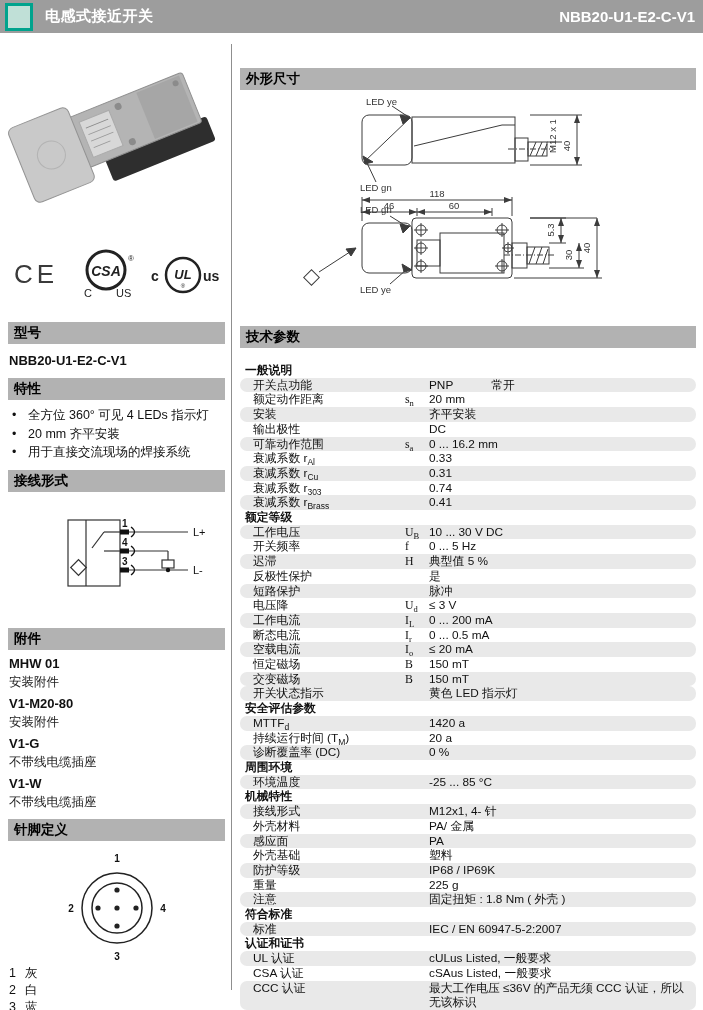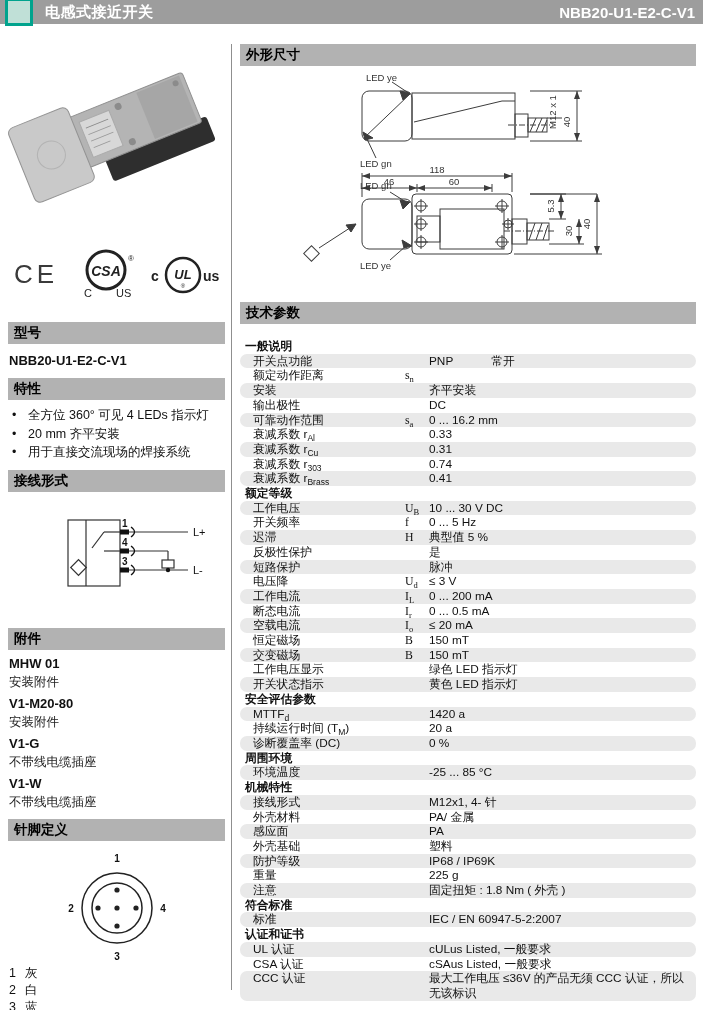--- a/index.html
+++ b/index.html
@@ -2,27 +2,27 @@
 <html><head>
 <meta charset="utf-8">
 <style>
   html,body{margin:0;padding:0;}
   body{
     width:703px;height:1010px;position:relative;background:#fff;
     font-family:"Liberation Sans","DejaVu Sans",sans-serif;color:#111;
     overflow:hidden;
   }
   
-  .page-header{position:absolute;top:0;left:0;width:703px;height:24px;background:#9d9d9d;display:flex;align-items:center;}
+  .page-header{position:absolute;top:0;left:0;width:703px;height:33px;background:#9d9d9d;display:flex;align-items:center;}
   .logo-box{width:22px;height:22px;background:#c0e0d7;border:3px solid #00a38d;margin-left:5px;flex:0 0 auto;}
   .header-title{color:#fff;font-weight:bold;font-size:15px;margin-left:12px;letter-spacing:.5px;}
   .header-model{margin-left:auto;margin-right:8px;color:#fff;font-weight:bold;font-size:15px;}
   
   .left-col{position:absolute;left:8px;top:44px;width:217px;}
-  .right-col{position:absolute;left:240px;top:44px;width:456px;}
+  .right-col{position:absolute;left:240px;top:68px;width:456px;}
   .divider{position:absolute;left:231px;top:44px;height:946px;width:1px;background:#8f8f8f;}
   
   .bar{background:#b2b2b2;color:#000;font-weight:bold;font-size:13.5px;padding:2px 6px;margin:0 0 6px 0;}
   
   .photo-wrap{height:196px;margin-bottom:4px;}
   .logos{height:58px;display:flex;align-items:center;justify-content:space-between;padding:0 4px;margin-bottom:20px;}
   .model-text{font-weight:bold;font-size:13px;padding:3px 1px 10px;}
   .feat{display:flex;font-size:12.5px;line-height:18.5px;padding-left:4px;}
   .feat .bullet{flex:0 0 16px;}
   .features-block{margin-bottom:8px;}
@@ -340,20 +340,21 @@
   <div class="tech-table" id="tech-table">
       <div class="tsec">一般说明</div>
       <div class="trow alt">
         <span class="tlabel">开关点功能</span>
         <span class="tsym"></span>
         <span class="tval">PNP<span class="tval2">常开</span></span>
       </div>
       <div class="trow">
         <span class="tlabel">额定动作距离</span>
         <span class="tsym">s<sub>n</sub></span>
+        <span class="tval">20 mm</span>
       </div>
       <div class="trow alt">
         <span class="tlabel">安装</span>
         <span class="tsym"></span>
         <span class="tval">齐平安装</span>
       </div>
       <div class="trow">
         <span class="tlabel">输出极性</span>
         <span class="tsym"></span>
         <span class="tval">DC</span>
@@ -432,25 +433,20 @@
       <div class="trow">
         <span class="tlabel">恒定磁场</span>
         <span class="tsym">B</span>
         <span class="tval">150 mT</span>
       </div>
       <div class="trow alt">
         <span class="tlabel">交变磁场</span>
         <span class="tsym">B</span>
         <span class="tval">150 mT</span>
       </div>
-      <div class="trow">
-        <span class="tlabel">工作电压显示</span>
-        <span class="tsym"></span>
-        <span class="tval">绿色 LED 指示灯</span>
-      </div>
       <div class="trow alt">
         <span class="tlabel">开关状态指示</span>
         <span class="tsym"></span>
         <span class="tval">黄色 LED 指示灯</span>
       </div>
       <div class="tsec">安全评估参数</div>
       <div class="trow alt">
         <span class="tlabel">MTTF<sub>d</sub></span>
         <span class="tsym"></span>
         <span class="tval">1420 a</span>

